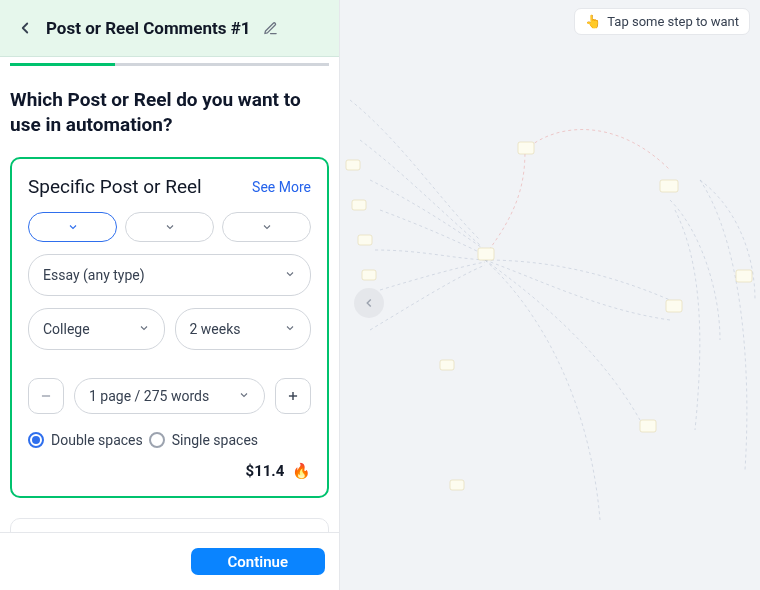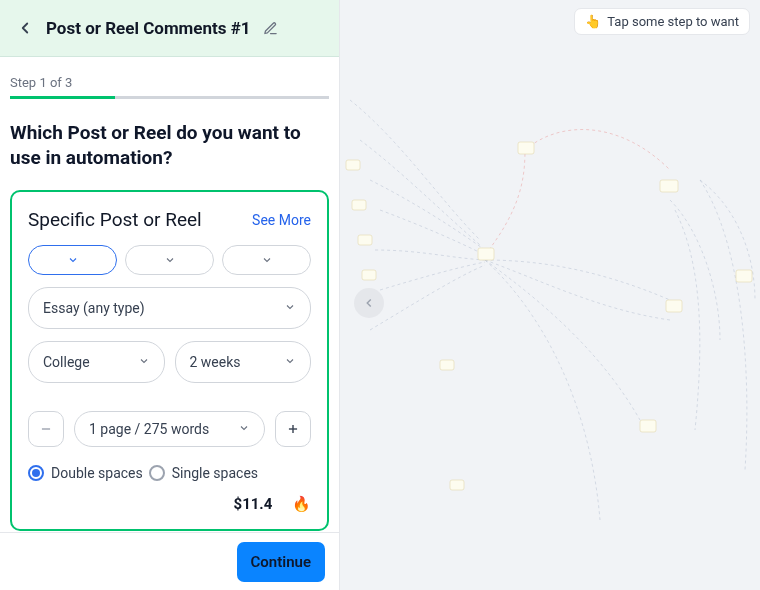--- a/index.html
+++ b/index.html
@@ -30,24 +30,24 @@
   .row2 { display:flex; gap:10px; margin-top:12px; }
   .row2 .pillsel { margin-top:0; flex:1; }
   .pagerow { display:flex; gap:10px; margin-top:28px; align-items:center;}
   .sq { width:36px; height:36px; border:1px solid #d1d5db; border-radius:10px; display:flex; align-items:center; justify-content:center; background:#fff; color:#6b7280;}
   .pagechip { flex:1; height:36px; border:1px solid #d1d5db; border-radius:20px; display:flex; align-items:center; padding:0 14px; justify-content:space-between; background:#fff; font-size:14px; color:#374151;}
   .radios { display:flex; gap:6px; margin-top:18px; align-items:center; font-size:14px; color:#374151;}
   .radio { display:flex; align-items:center; gap:7px; }
   .dot { width:16px; height:16px; border:2px solid #9ca3af; border-radius:50%; display:flex; align-items:center; justify-content:center;}
   .dot.on { border-color:#2f6fed; }
   .dot.on::after { content:''; width:8px; height:8px; border-radius:50%; background:#2f6fed; }
-  .price { text-align:right; margin-top:14px; font-weight:700; color:#111827; font-size:15px; display:flex; justify-content:flex-end; align-items:center; gap:20px;}
+  .price { text-align:right; margin-top:14px; font-weight:700; color:#111827; font-size:15px; display:flex; justify-content:flex-end; align-items:center; gap:8px;}
   .flame { color:#f97316; }
   .footer { height:58px; border-top:1px solid #e5e7eb; display:flex; justify-content:flex-end; align-items:center; padding:0 14px; background:#fff;}
-  .cta { background:#0a84ff; color:#0f172a; font-weight:600; font-size:15px; border:none; border-radius:7px; height:40px; padding:0 14px; }
+  .cta { background:#0a84ff; color:#ffffff; font-weight:600; font-size:15px; border:none; border-radius:7px; height:27px; padding:0 37px; }
   .canvas { flex:1; height:590px; background:#f1f3f6; position:relative; overflow:hidden; }
   .hint { position:absolute; top:8px; right:10px; background:#fff; border:1px solid #e5e7eb; border-radius:7px; font-size:13px; color:#374151; padding:5px 10px; display:flex; align-items:center; gap:6px;}
   .collapse { position:absolute; left:14px; top:288px; width:30px; height:30px; border-radius:50%; background:#e5e7eb; display:flex; align-items:center; justify-content:center; color:#9ca3af;}
   .flowsvg { position:absolute; inset:0; }
   .flowsvg path { stroke:#b9c3d3; stroke-width:1; fill:none; stroke-dasharray:3 3; opacity:.55;}
   .flowsvg path.r { stroke:#e9a3a3; }
   .node { fill:#fdfcef; stroke:#e5ddb8; stroke-width:.7; }
 </style>
 </head>
 <body>
@@ -62,21 +62,20 @@
     <span class="sb-title">Post or Reel Comments #1</span>
     <span class="edit">
       <svg width="15" height="15" viewBox="0 0 24 24" fill="none" stroke="#6b7280" stroke-width="2" stroke-linecap="round" stroke-linejoin="round">
           <path d="M12 20h9"></path>
           <path d="M16.5 3.5a2.1 2.1 0 013 3L7 19l-4 1 1-4 12.5-12.5z"></path>
         </svg>
     </span>
   </div>
 
   <div class="scroll">
-    <div class="step-label">Step 1 of 3</div>
     <div class="progress">
         <div></div>
       </div>
     <h2 class="qh">Which Post or Reel do you want to use in automation?</h2>
 
     <div class="card sel">
       <div class="card-head">
         <span class="card-title">Specific Post or Reel</span>
         <span class="see-more">See More</span>
       </div>

